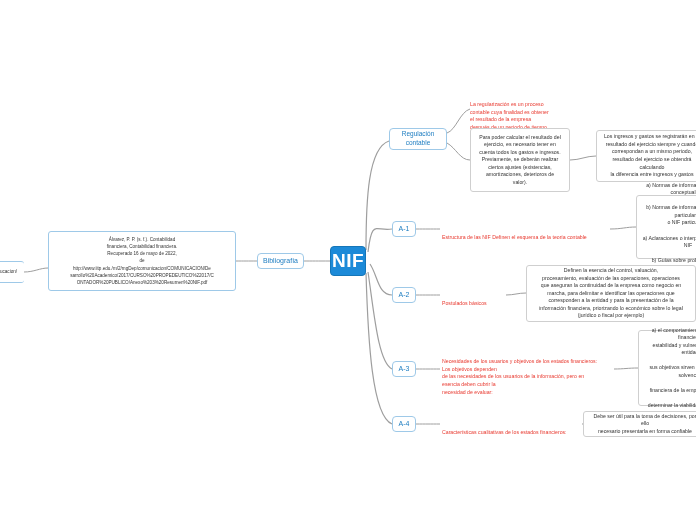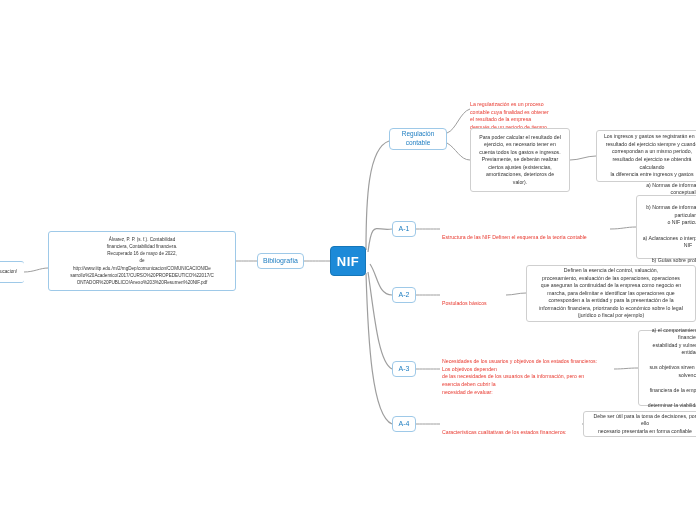--- a/index.html
+++ b/index.html
@@ -30,21 +30,21 @@
     position: absolute;
     box-sizing: border-box;
   }
 
   
   .root-node {
     background: #1c8ad8;
     border: 1px solid #1576b8;
     border-radius: 4px;
     color: #ffffff;
-    font-size: 13px;
+    font-size: 19px;
     font-weight: bold;
     display: flex;
     align-items: center;
     justify-content: center;
     letter-spacing: 0.5px;
   }
 
   
   .box-node {
     background: #ffffff;

